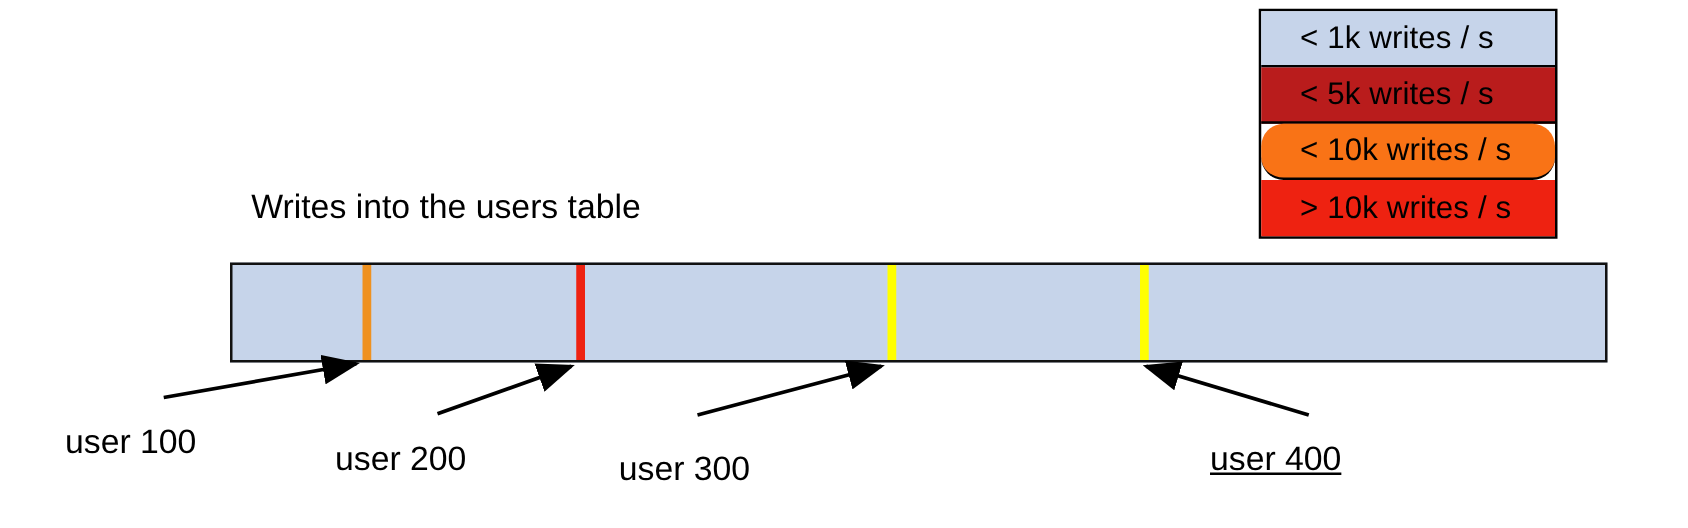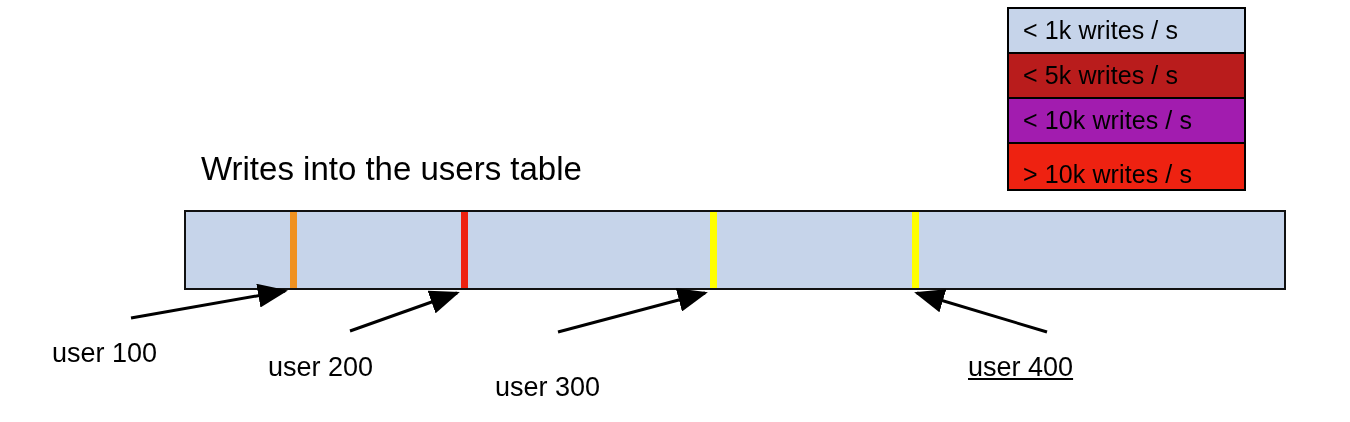--- a/index.html
+++ b/index.html
@@ -31,38 +31,38 @@
     top: 7px;
     width: 239px;
     border: 2px solid #000000;
     box-sizing: border-box;
   }
   .legend-row {
     height: 45px;
     box-sizing: border-box;
     display: flex;
     align-items: center;
-    padding-left: 14px;
+    padding-left: 31px;
     font-size: 25px;
     letter-spacing: 0.1px;
     white-space: nowrap;
     border-bottom: 2px solid #000000;
   }
-  .legend-row:last-child { border-bottom: none; align-items: flex-end; }
+  .legend-row:last-child { border-bottom: none; }
   .lg-blue   { background: #c6d4ea; }
   .lg-yellow { background: #b91c1c; }
-  .lg-orange { background: #a21caf; }
+  .lg-orange { background: #f97316; border-radius: 18px; }
   .lg-red    { background: #ee2211; }
 
   
   #chart-title {
     position: absolute;
     left: 201px;
     top: 150px;
-    font-size: 33px;
+    font-size: 27px;
     white-space: nowrap;
   }
 
   
   #users-bar {
     position: absolute;
     left: 184px;
     top: 210px;
     width: 1102px;
     height: 80px;
@@ -130,16 +130,16 @@
       </marker>
     </defs>
     <line x1="131" y1="318" x2="285" y2="291" stroke="#000000" stroke-width="3" marker-end="url(#arrowhead)"></line>
     <line x1="350" y1="331" x2="457" y2="293" stroke="#000000" stroke-width="3" marker-end="url(#arrowhead)"></line>
     <line x1="558" y1="332" x2="705" y2="293" stroke="#000000" stroke-width="3" marker-end="url(#arrowhead)"></line>
     <line x1="1047" y1="332" x2="917" y2="293" stroke="#000000" stroke-width="3" marker-end="url(#arrowhead)"></line>
   </svg>
 
   <div class="user-label" style="left:52px; top:338px;">user 100</div>
   <div class="user-label" style="left:268px; top:352px;text-align:right;">user 200</div>
-  <div class="user-label" style="left:495px; top:372px;">user 300</div>
+  <div class="user-label" style="left:495px; top:360px;">user 300</div>
   <div class="user-label" style="left:968px; top:352px;text-decoration:underline;">user 400</div>
 
 </div>
 
 </body></html>

